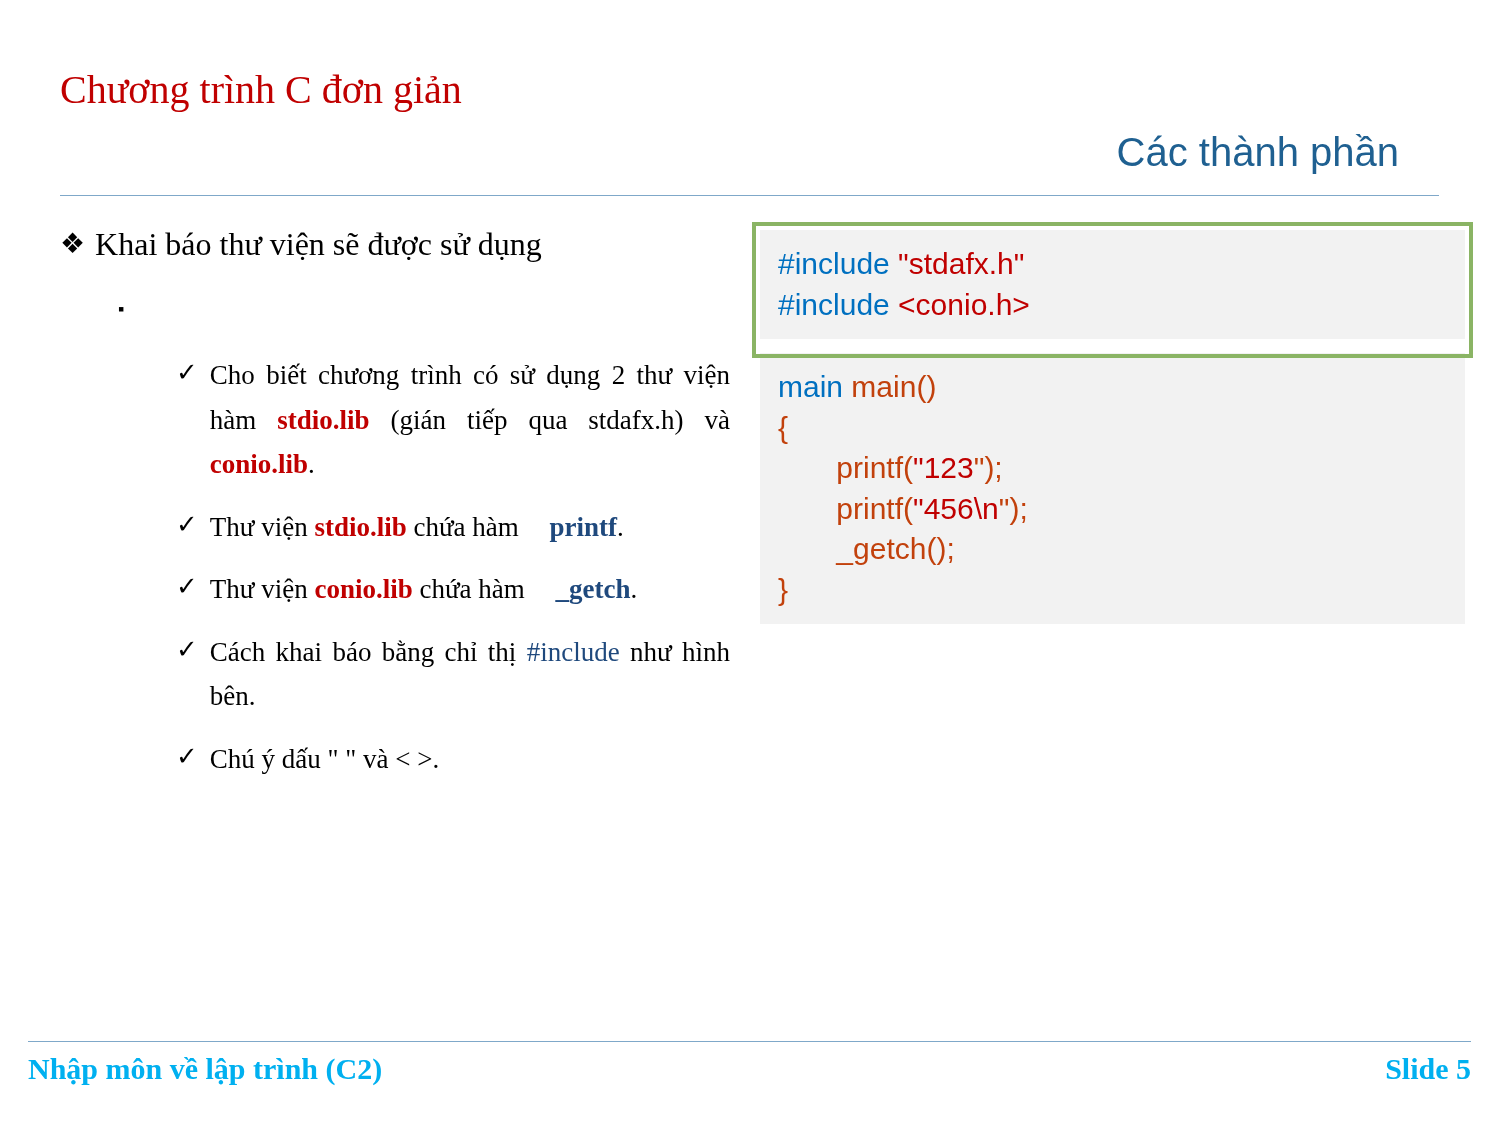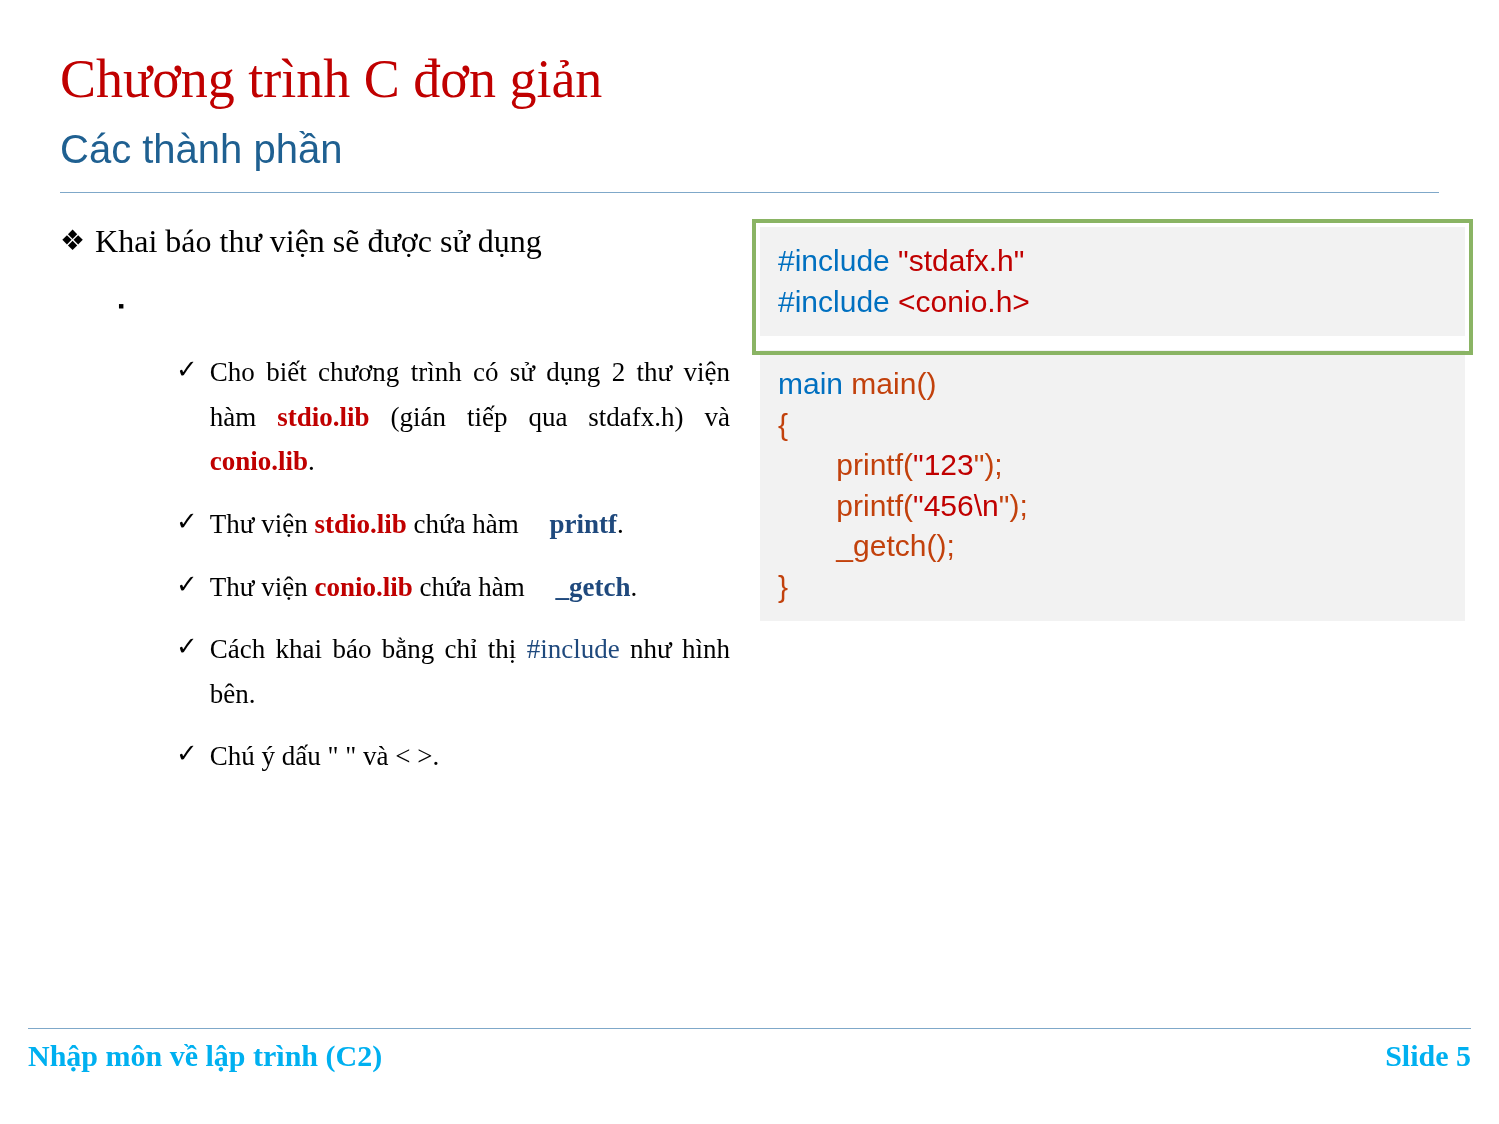--- a/index.html
+++ b/index.html
@@ -11,30 +11,30 @@
     position: relative;
     color: #000;
   }
   .slide {
     width: 100%;
     height: 100%;
     padding: 40px 60px 0 60px;
     position: relative;
   }
   .title {
-    font-size: 54px;
+    font-size: 40px;
     color: #c00000;
     font-weight: normal;
     line-height: 1.1;
-    margin-top: 10px;
+    margin-top: 28px;
   }
   .subtitle {
     font-size: 40px;
     color: #1f6091;
-    text-align: left;
+    text-align: right;
     margin-top: 18px;
     padding-right: 40px;
     font-family: Arial, sans-serif;
   }
   .hr-top {
     border: none;
     border-top: 1px solid #7fa8c9;
     margin-top: 20px;
   }
   .content {
@@ -113,21 +113,21 @@
     right: -8px;
     height: 136px;
     border: 4px solid #8ab464;
     pointer-events: none;
   }
   .code-blue { color: #0070c0; }
   .code-red { color: #c00000; }
   .code-black { color: #c2410c; }
   .footer {
     position: absolute;
-    bottom: 39px;
+    bottom: 26px;
     left: 0;
     right: 0;
     padding: 12px 28px;
   }
   .hr-bottom {
     border: none;
     border-top: 1px solid #7fa8c9;
     margin-bottom: 10px;
   }
   .footer-row {

